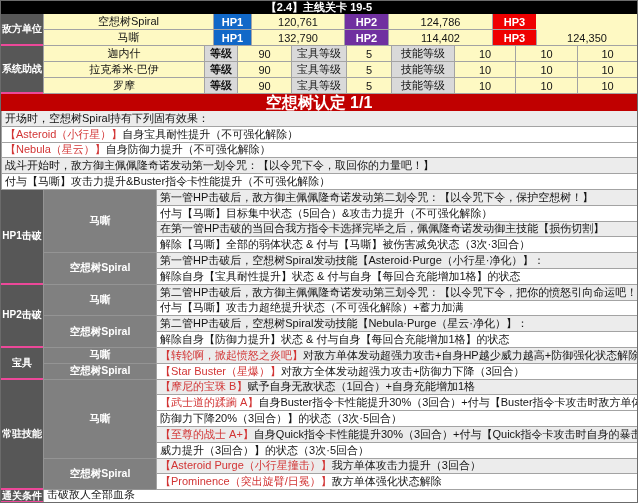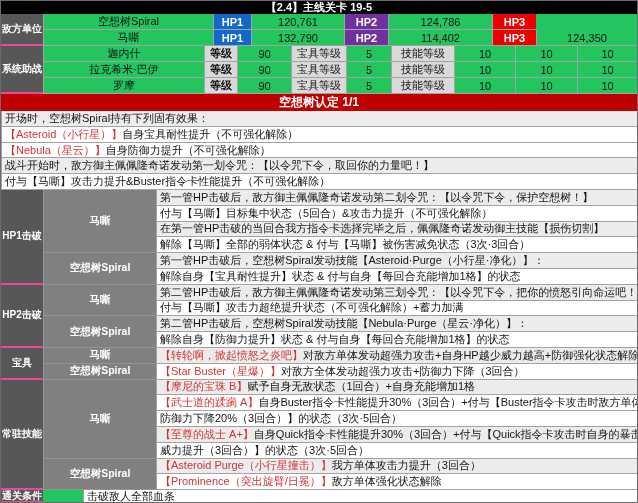--- a/index.html
+++ b/index.html
@@ -1,45 +1,45 @@
 <!DOCTYPE html>
 <html><head>
 <meta charset="utf-8">
 <style>
   html,body{margin:0;padding:0;background:#fff;}
   .sheet{
     width:638px;height:503px;box-sizing:border-box;
     border:1px solid #6b6b6b;
     font-family:"Liberation Sans","DejaVu Sans",sans-serif;
-    font-size:11px;color:#141414;background:#22c55e;overflow:hidden;
+    font-size:11px;color:#141414;background:#fef9c3;overflow:hidden;
     --rh:15.8px;--grid:#a3a3a3;--dark:#575757;--mid:#808080;--shade:#ececec;
   }
   .title-bar{height:13px;line-height:13px;background:#000;color:#fff;
     font-weight:bold;text-align:center;font-size:11px;}
   .section{display:flex;width:100%;}
   .sec-label{width:42px;flex:0 0 42px;box-sizing:border-box;background:var(--dark);
     color:#fff;font-weight:bold;font-size:10px;display:flex;align-items:center;
     justify-content:center;text-align:center;white-space:pre-line;line-height:1.2;
     border-bottom:2px solid #ec4899;}
   .sec-body{flex:1;display:flex;flex-direction:column;min-width:0;}
   .trow{display:flex;height:16px;}
   .line{display:flex;height:var(--rh);}
   .c{box-sizing:border-box;display:flex;align-items:center;justify-content:center;
     border-left:1px solid var(--grid);border-bottom:1px solid var(--grid);
     overflow:hidden;white-space:nowrap;}
-  .txt{flex:1;justify-content:flex-start;padding-left:3px;background:#fff;}
+  .txt{flex:1;justify-content:flex-start;padding-left:3px;background:#fff;align-items:flex-end;}
   .g .txt{background:var(--shade);}
   .red{color:#d23434;}
   .badge{color:#fff;font-weight:bold;}
   .bg-hp1{background:#1168c8;}
   .bg-hp2{background:#7030a0;}
   .bg-hp3{background:#ef0000;}
   .glabel{background:#d9d9d9;}
   .banner{height:17px;line-height:17px;background:#c00000;color:#fff;
-    font-weight:bold;text-align:center;font-size:12px;}
+    font-weight:bold;text-align:center;font-size:16px;}
   .subgroup{display:flex;}
   .sub-label{width:113px;flex:0 0 113px;box-sizing:border-box;background:var(--mid);
     color:#fff;font-weight:bold;font-size:10.5px;display:flex;align-items:center;
     justify-content:center;border-left:1px solid #949494;border-bottom:1px solid #949494;}
   .sub-lines{flex:1;display:flex;flex-direction:column;min-width:0;}
   
   .w-ename{width:170px;flex:0 0 170px;}
   .w-hpb{width:38px;flex:0 0 38px;}
   .w-hp2b{width:44px;flex:0 0 44px;}
   .w-v1{width:93px;flex:0 0 93px;}
@@ -336,21 +336,21 @@
               </div>
             </div>
         </div>
       </div>
     </div>
   </div>
 
   <div class="section" style="height:13px;">
     <div class="sec-label">通关条件</div>
     <div class="sec-body">
-      <div class="line" style="height:13px;padding-left:40px;">
+      <div class="line" style="height:13px;">
         <div class="c txt">
             <span>击破敌人全部血条</span>
           </div>
       </div>
     </div>
   </div>
 
 </div>
 
 </body></html>

